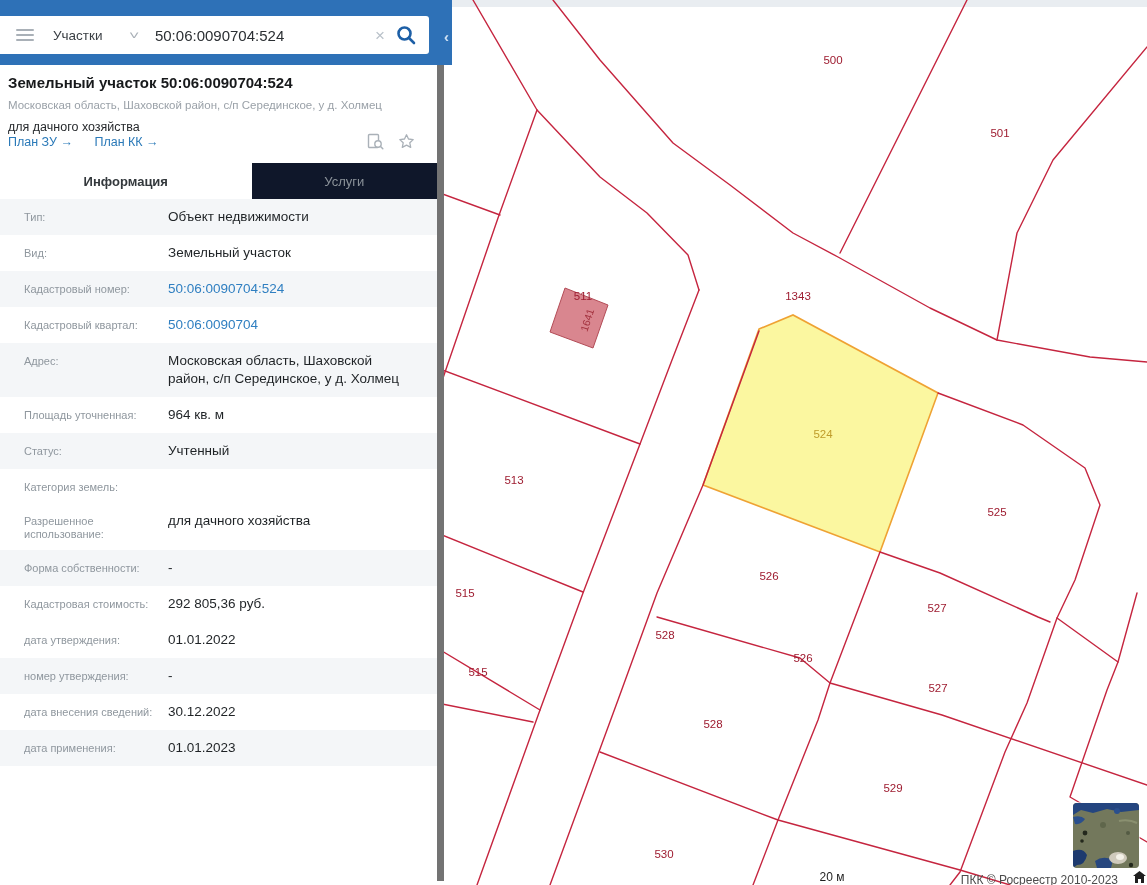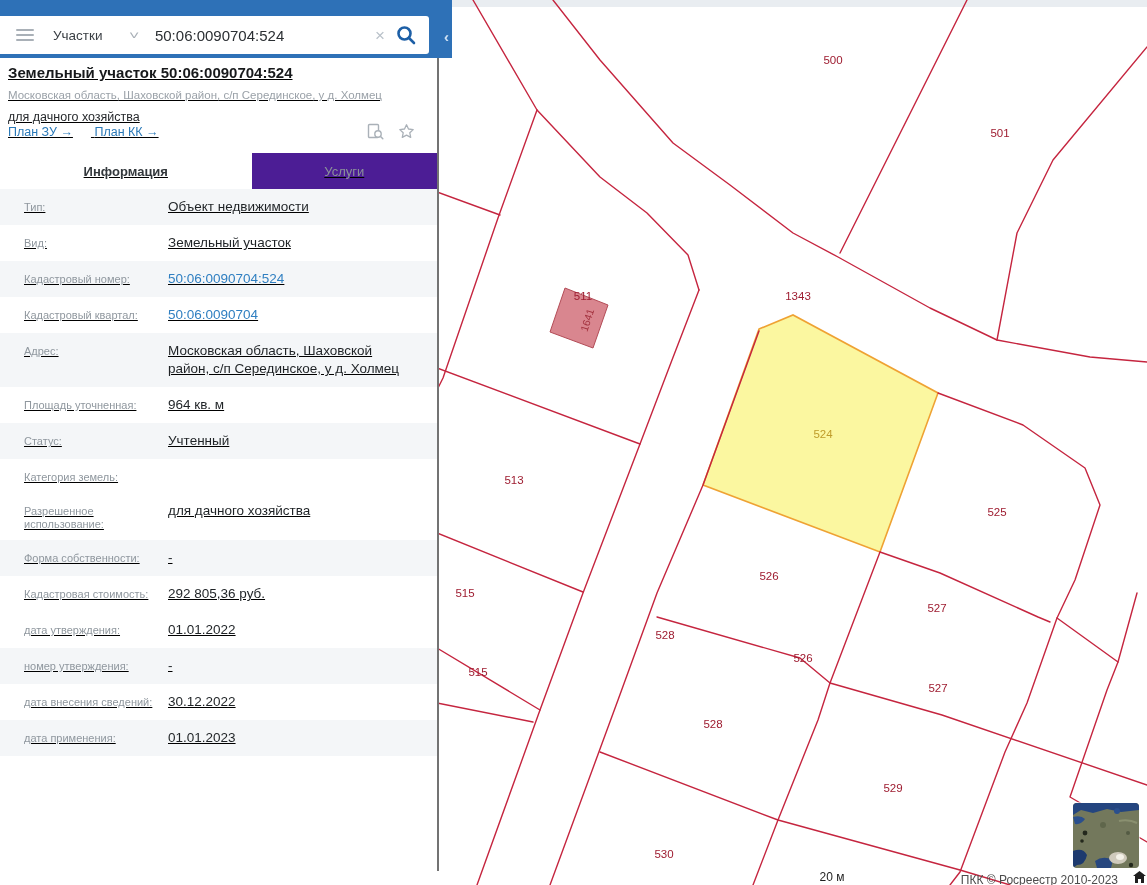--- a/index.html
+++ b/index.html
@@ -3,21 +3,21 @@
 <meta charset="utf-8">
 <style>
   html,body{margin:0;padding:0;}
   body{
     width:1147px;height:885px;position:relative;overflow:hidden;
     font-family:"Liberation Sans","DejaVu Sans",sans-serif;
     background:#ffffff;
   }
   
   .topbar{
-    position:absolute;left:0;top:0;width:452px;height:58px;
+    position:absolute;left:0;top:0;width:452px;height:65px;
     background:#2e71b7;z-index:30;
   }
   .search-pill{
     position:absolute;left:0;top:16px;width:429px;height:38px;
     background:#ffffff;border-radius:0 3px 3px 0;
     display:flex;align-items:center;
   }
   .burger{width:18px;height:12px;margin-left:16px;display:flex;flex-direction:column;justify-content:space-between;cursor:pointer;}
   .burger i{display:block;height:2px;background:#a9b0b7;border-radius:1px;}
   .cat{margin-left:19px;font-size:13.5px;color:#3a3f44;cursor:pointer;}
@@ -26,35 +26,35 @@
     border:none;outline:none;margin-left:16px;flex:1;
     font-size:15px;color:#2b2f33;font-family:inherit;background:transparent;
   }
   .clear-x{color:#b9c1c9;font-size:17px;margin-right:10px;cursor:pointer;line-height:1;}
   .mag{margin-right:12px;cursor:pointer;display:block;}
   .collapse{
     position:absolute;right:3px;top:28px;color:#cfe2f4;font-size:15px;font-weight:bold;cursor:pointer;
   }
   
   .sidebar{
-    position:absolute;left:0;top:52px;width:437px;height:819px;
-    background:#ffffff;z-index:20;border-right:2px solid #737373;text-decoration:underline;
+    position:absolute;left:0;top:62px;width:437px;height:819px;
+    background:#ffffff;z-index:20;border-right:7px solid #737373;
   }
   .panel-head{padding:12px 8px 0 8px;}
   .p-title{font-size:15px;line-height:18px;font-weight:bold;color:#17191b;}
   .p-sub{margin-top:6px;font-size:11.5px;line-height:14px;color:#9aa1a8;}
   .p-usage{margin-top:7px;font-size:12.5px;line-height:16px;color:#26292c;}
   .p-links{margin-top:0;font-size:12.5px;height:17px;position:relative;}
   .p-links a{color:#2a79b8;text-decoration:none;margin-right:18px;cursor:pointer;}
   .head-icons{position:absolute;right:14px;top:-2px;display:flex;gap:14px;}
   .head-icons svg{cursor:pointer;}
   .tabs{margin-top:11px;display:flex;height:36px;}
   .tab{display:flex;align-items:center;justify-content:center;font-size:13px;cursor:pointer;margin-left:40px;}
   .tab.active{width:210px;background:#ffffff;color:#33383c;font-weight:bold;}
-  .tab.inactive{width:227px;background:#4c1d95;color:#8b9299;}
+  .tab.inactive{width:227px;background:#0f172a;color:#8b9299;}
   .info-table{}
   .row{display:flex;padding:9px 16px;}
   .row.alt{background:#f4f6f8;}
   .row .lbl{width:136px;padding-left:8px;flex:none;font-size:11px;line-height:13px;color:#8f979e;padding-top:3px;}
   .row .val{flex:1;padding-left:8px;padding-right:10px;font-size:13.5px;line-height:18px;color:#1f2326;}
   .row .val.link{color:#2f7fc1;cursor:pointer;}
   
   .map{
     position:absolute;left:437px;top:0;width:710px;height:885px;background:#ffffff;z-index:10;
   }

